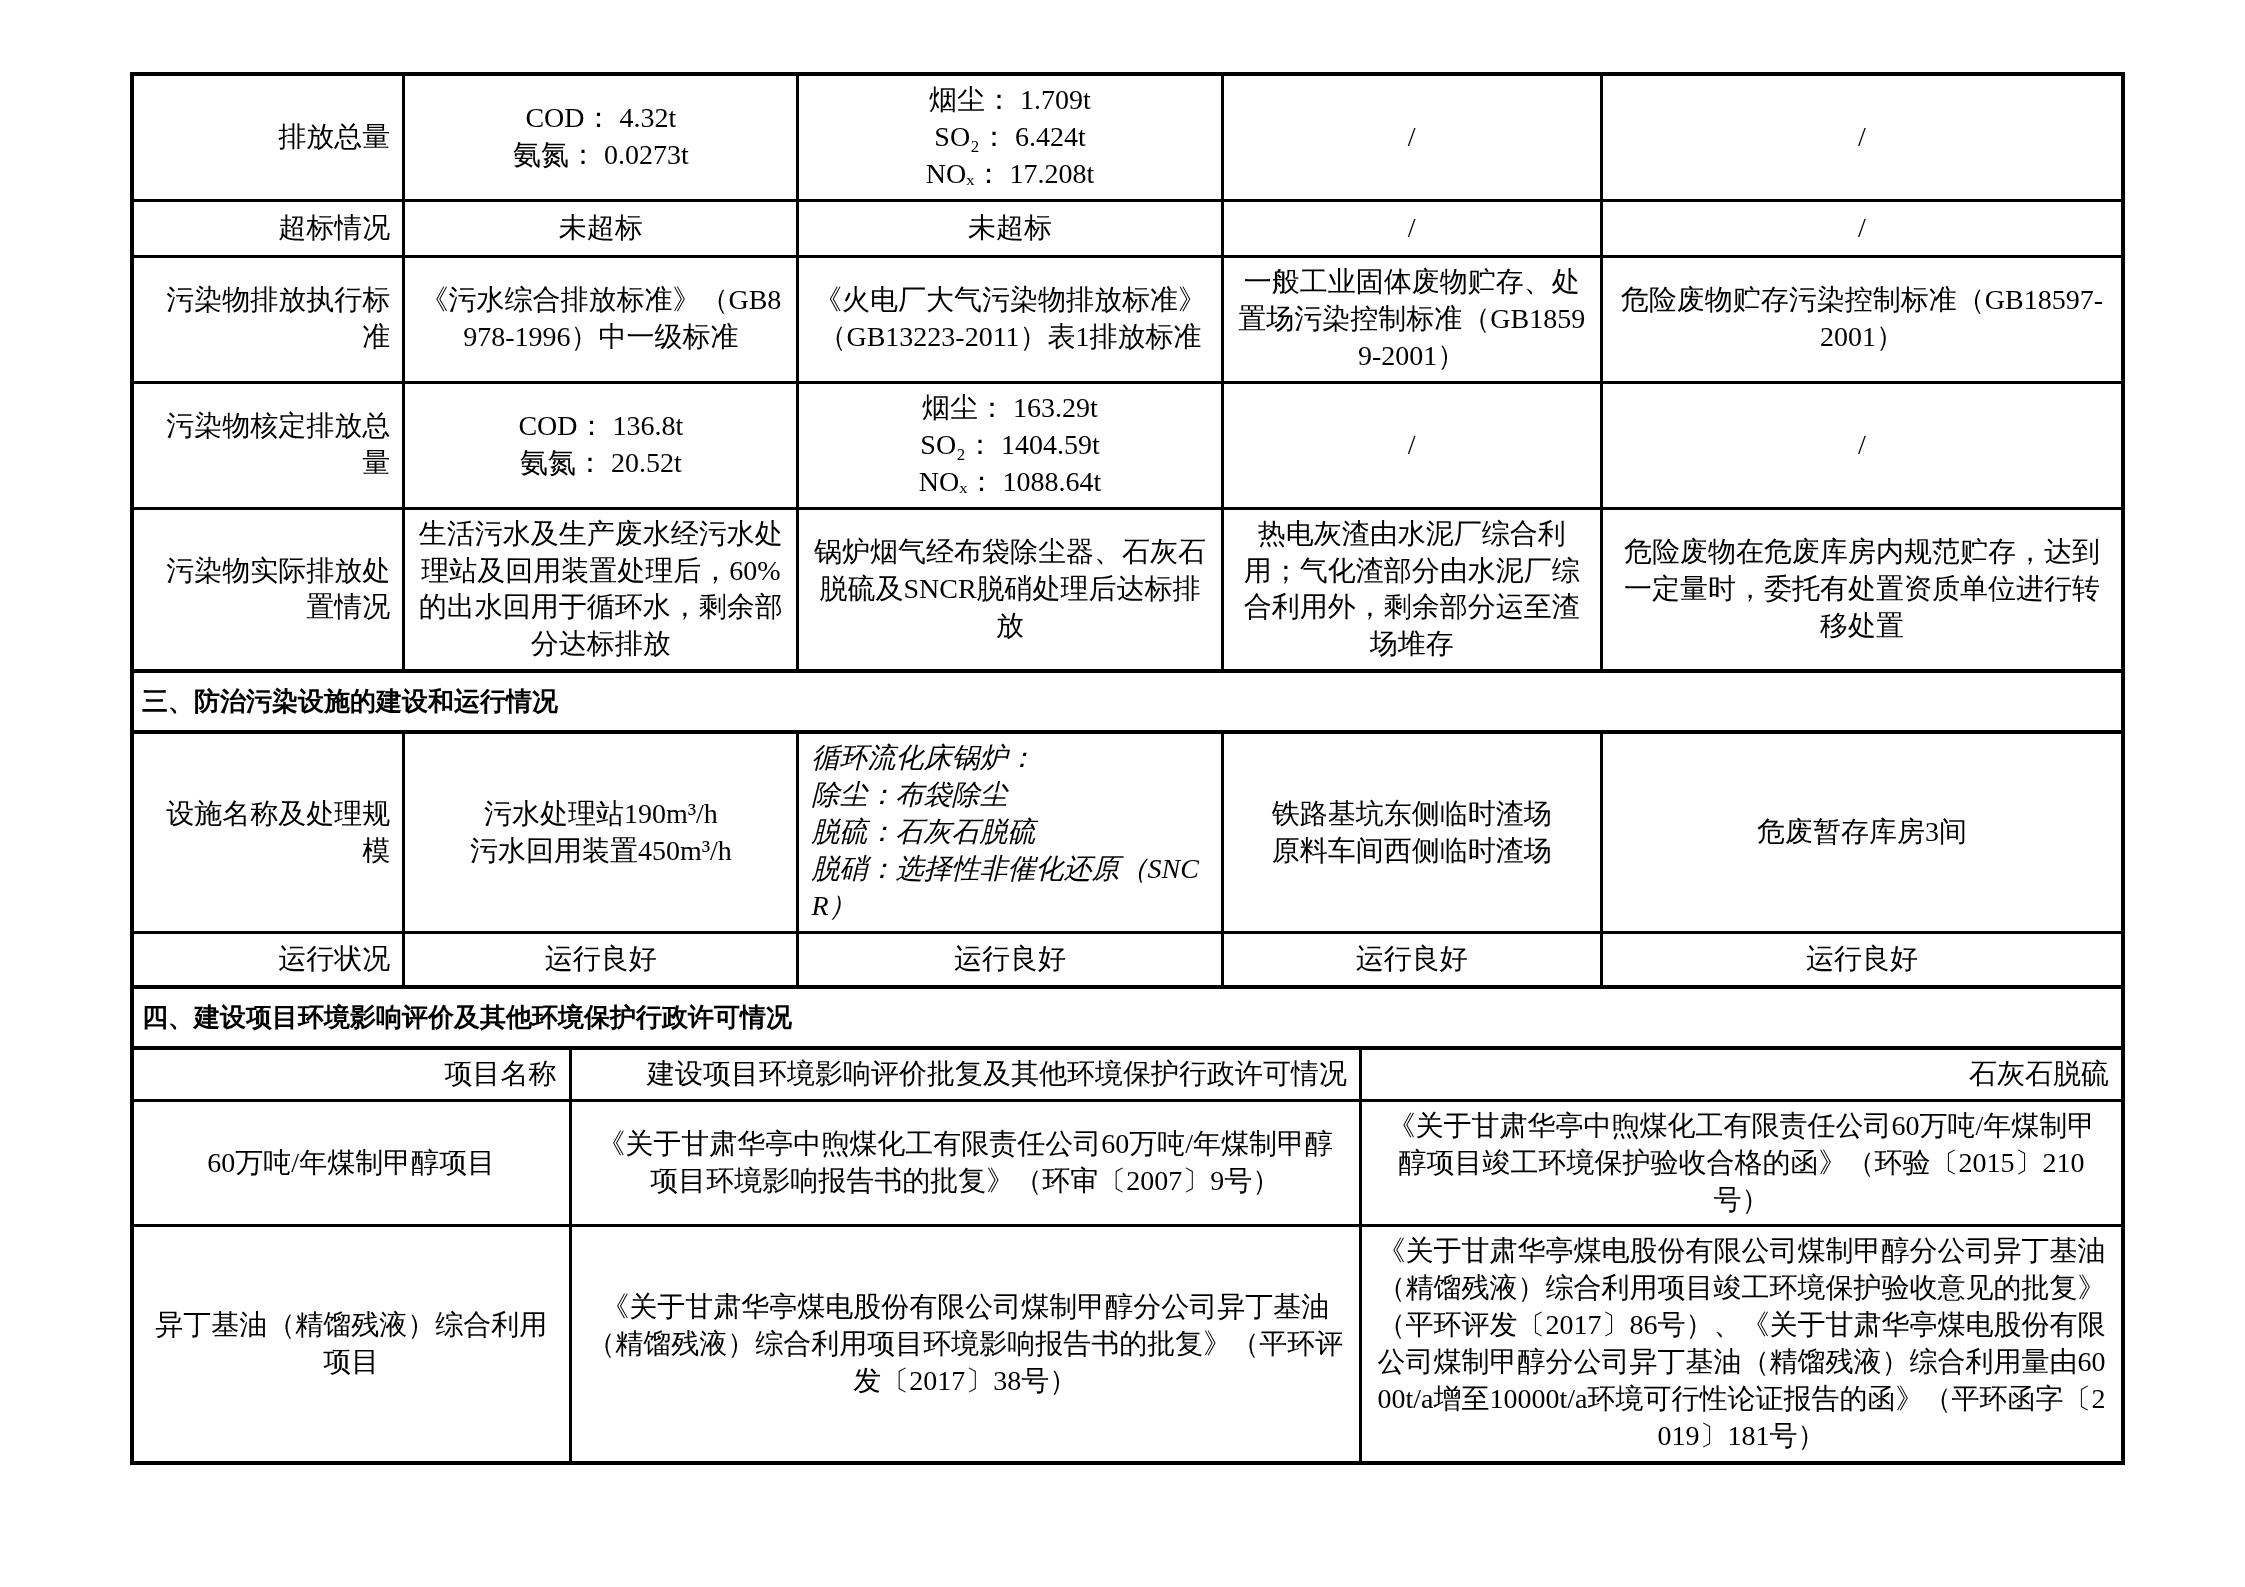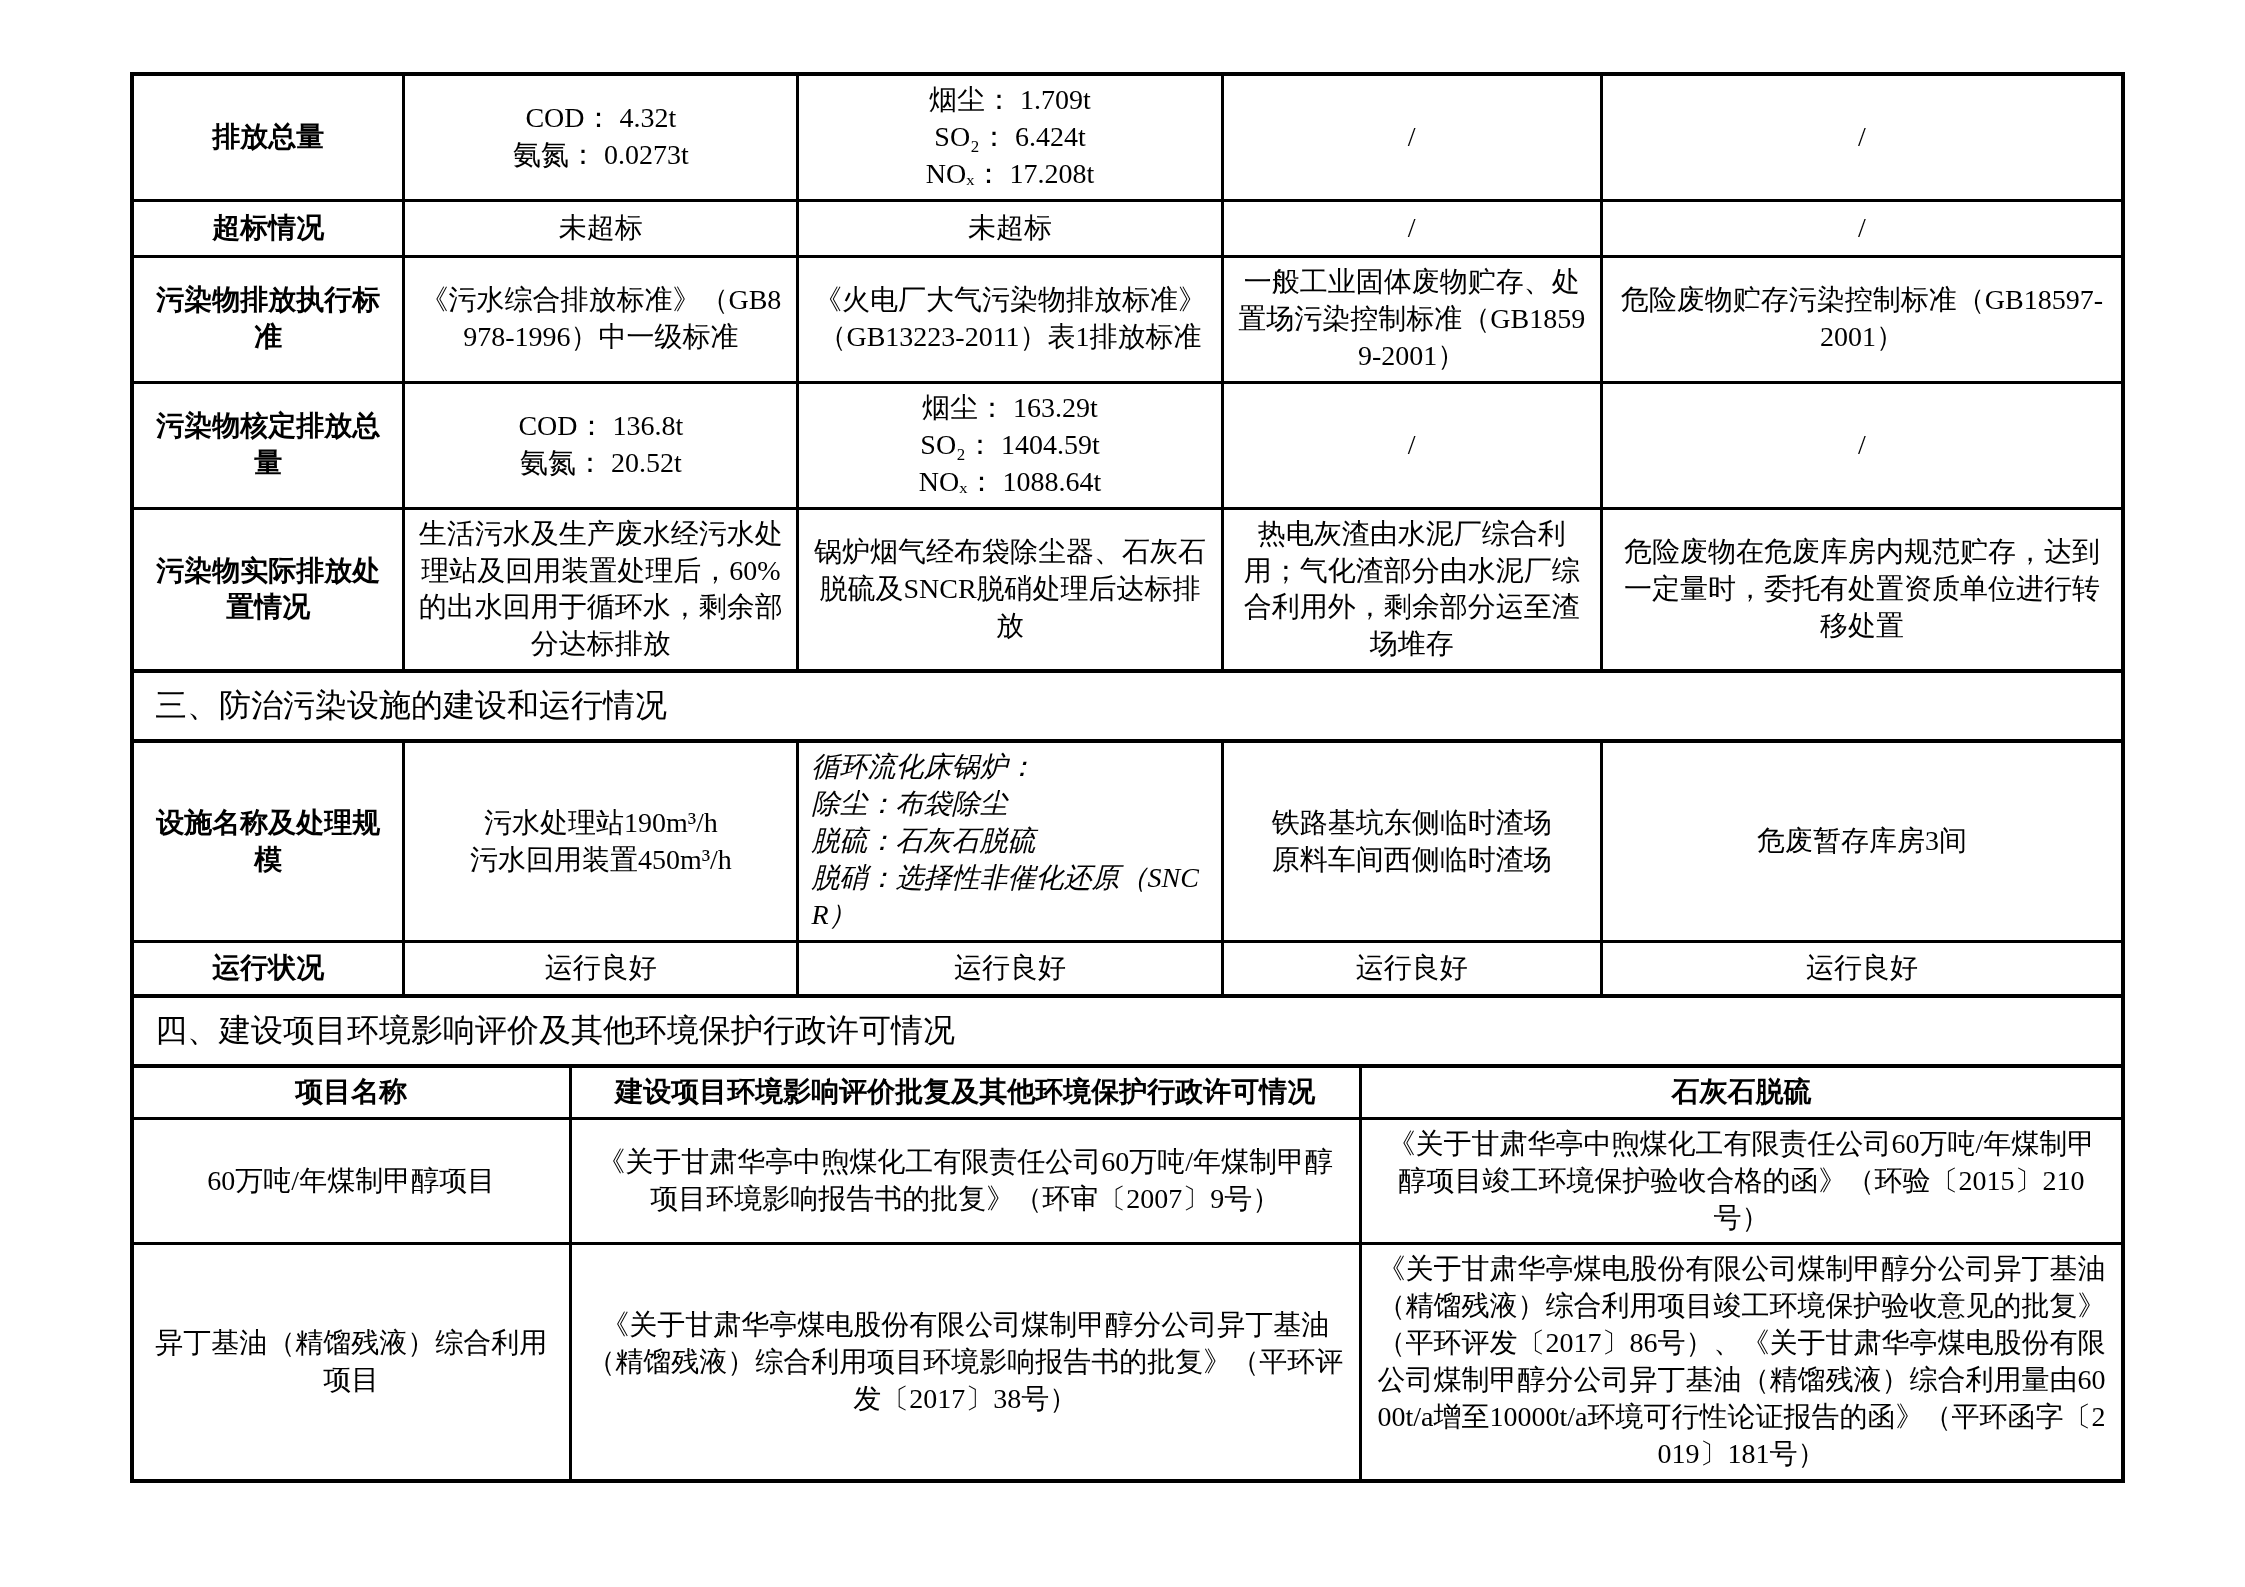--- a/index.html
+++ b/index.html
@@ -29,27 +29,27 @@
     border:3px solid #000;
     text-align:center;
     vertical-align:middle;
     padding:6px 12px;
     font-size:28px;
     line-height:1.32;
     white-space:pre-line;
     word-break:break-all;
     font-weight:normal;
   }
-  .lbl, th{font-weight:bold;}
+  .lbl, th{font-weight:normal;text-align:right;}
   .left{text-align:left;font-style:italic;}
   .band{
     border:4px solid #000;
-    font-weight:normal;
-    font-size:32px;
-    padding:11px 8px 11px 21px;
+    font-weight:bold;
+    font-size:26px;
+    padding:11px 8px 11px 8px;
     text-align:left;
     background:#fff;
   }
   
   .rA1{height:106px}.rA2{height:56px}.rA3{height:78px}.rA4{height:108px}.rA5{height:110px}
   .rB0{height:52px}.rB1{height:156px}.rB2{height:54px}
   .rC0{height:52px}.rC1{height:92px}.rC2{height:108px}.rC3{height:174px}
   
   .c5a{width:13.65%}.c5b{width:19.8%}.c5c{width:21.3%}.c5d{width:19.05%}.c5e{width:26.2%}
   .c3a{width:22%}.c3b{width:39.7%}.c3c{width:38.3%}

